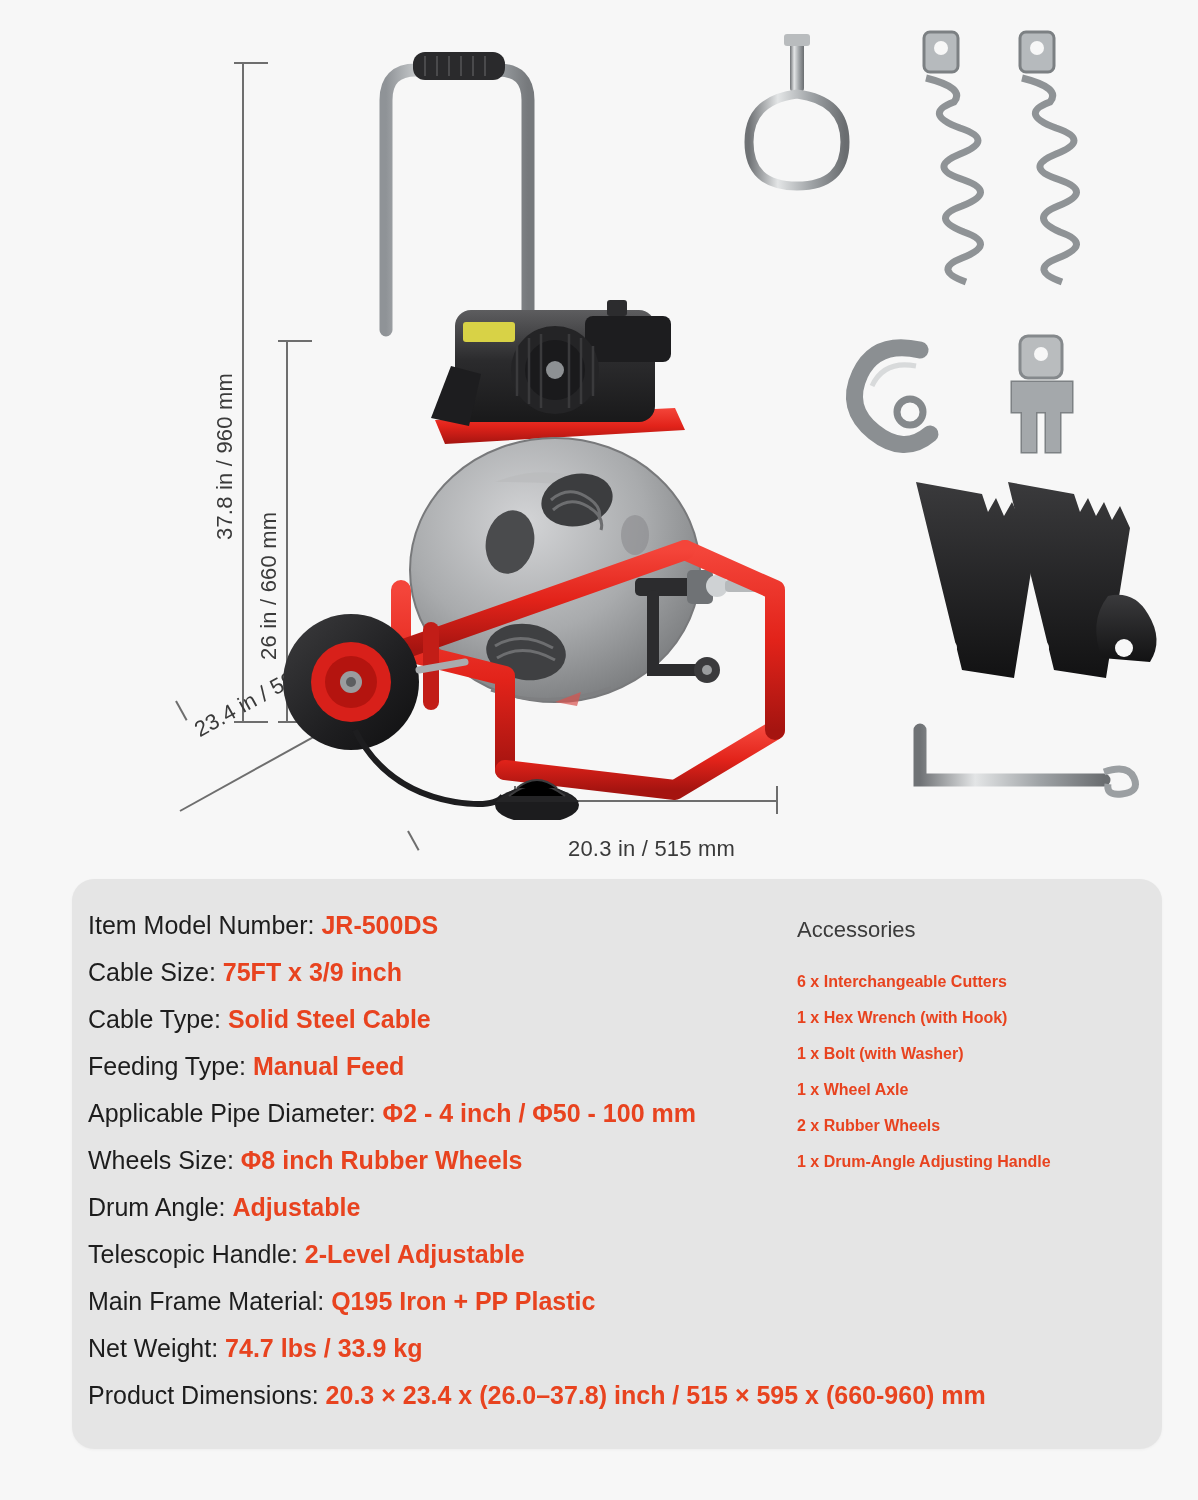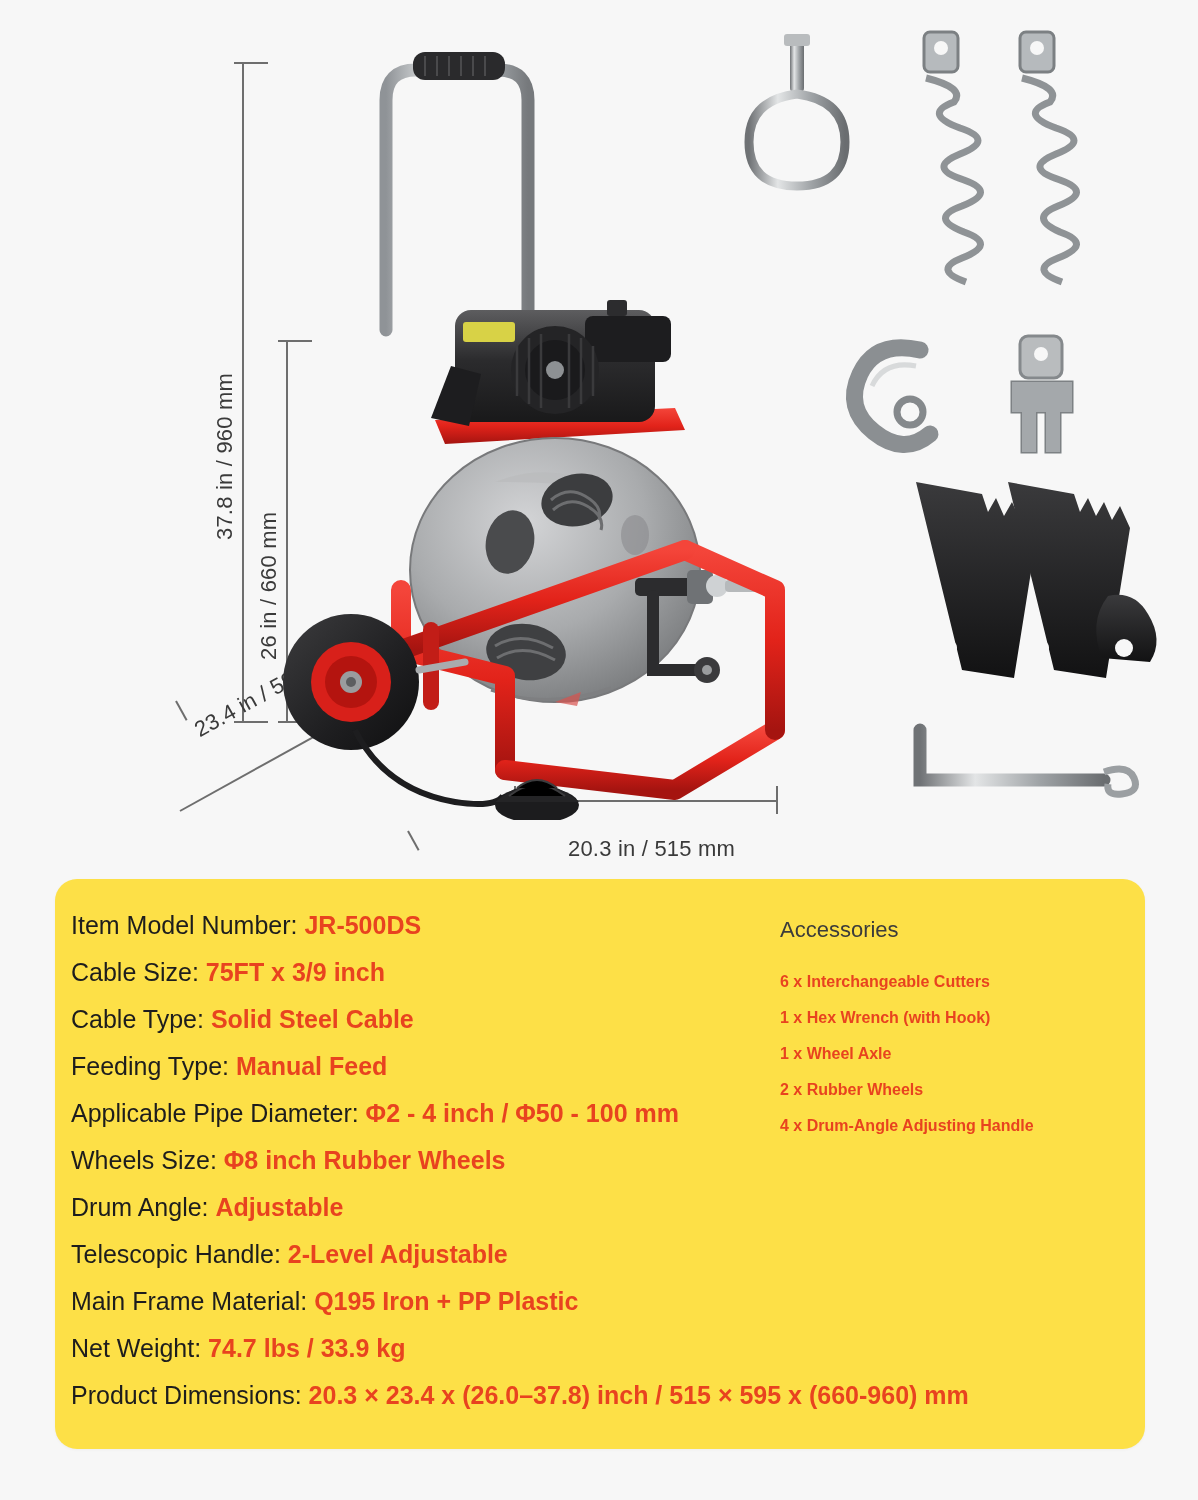--- a/index.html
+++ b/index.html
@@ -56,25 +56,25 @@
     transform-origin: left center;
   }
 
   
   .machine { position: absolute; left: 255px; top: 30px; width: 560px; height: 790px; }
   .access  { position: absolute; left: 720px; top: 20px; width: 460px; height: 790px; }
 
   
   .spec-card {
     position: absolute;
-    left: 55px;
+    left: 72px;
     top: 879px;
     width: 1090px;
     height: 570px;
-    background: #fde047;
+    background: #e5e5e5;
     border-radius: 22px;
     box-shadow: 0 1px 3px rgba(0,0,0,0.04);
   }
   .spec-left {
     position: absolute;
     left: 16px;
     top: 34px;
     width: 700px;
   }
   .spec-row {
@@ -371,19 +371,20 @@
       <div class="spec-row">
         <span>Product Dimensions:</span>
         <span class="val">20.3 × 23.4 x (26.0–37.8) inch / 515 × 595 x (660-960) mm</span>
       </div>
     </div>
 
     <div class="spec-right">
       <div class="acc-title">Accessories</div>
       <div class="acc-item">6 x Interchangeable Cutters</div>
       <div class="acc-item">1 x Hex Wrench (with Hook)</div>
+      <div class="acc-item">1 x Bolt (with Washer)</div>
       <div class="acc-item">1 x Wheel Axle</div>
       <div class="acc-item">2 x Rubber Wheels</div>
-      <div class="acc-item">4 x Drum-Angle Adjusting Handle</div>
+      <div class="acc-item">1 x Drum-Angle Adjusting Handle</div>
     </div>
 
   </div>
 </div>
 
 </body></html>

